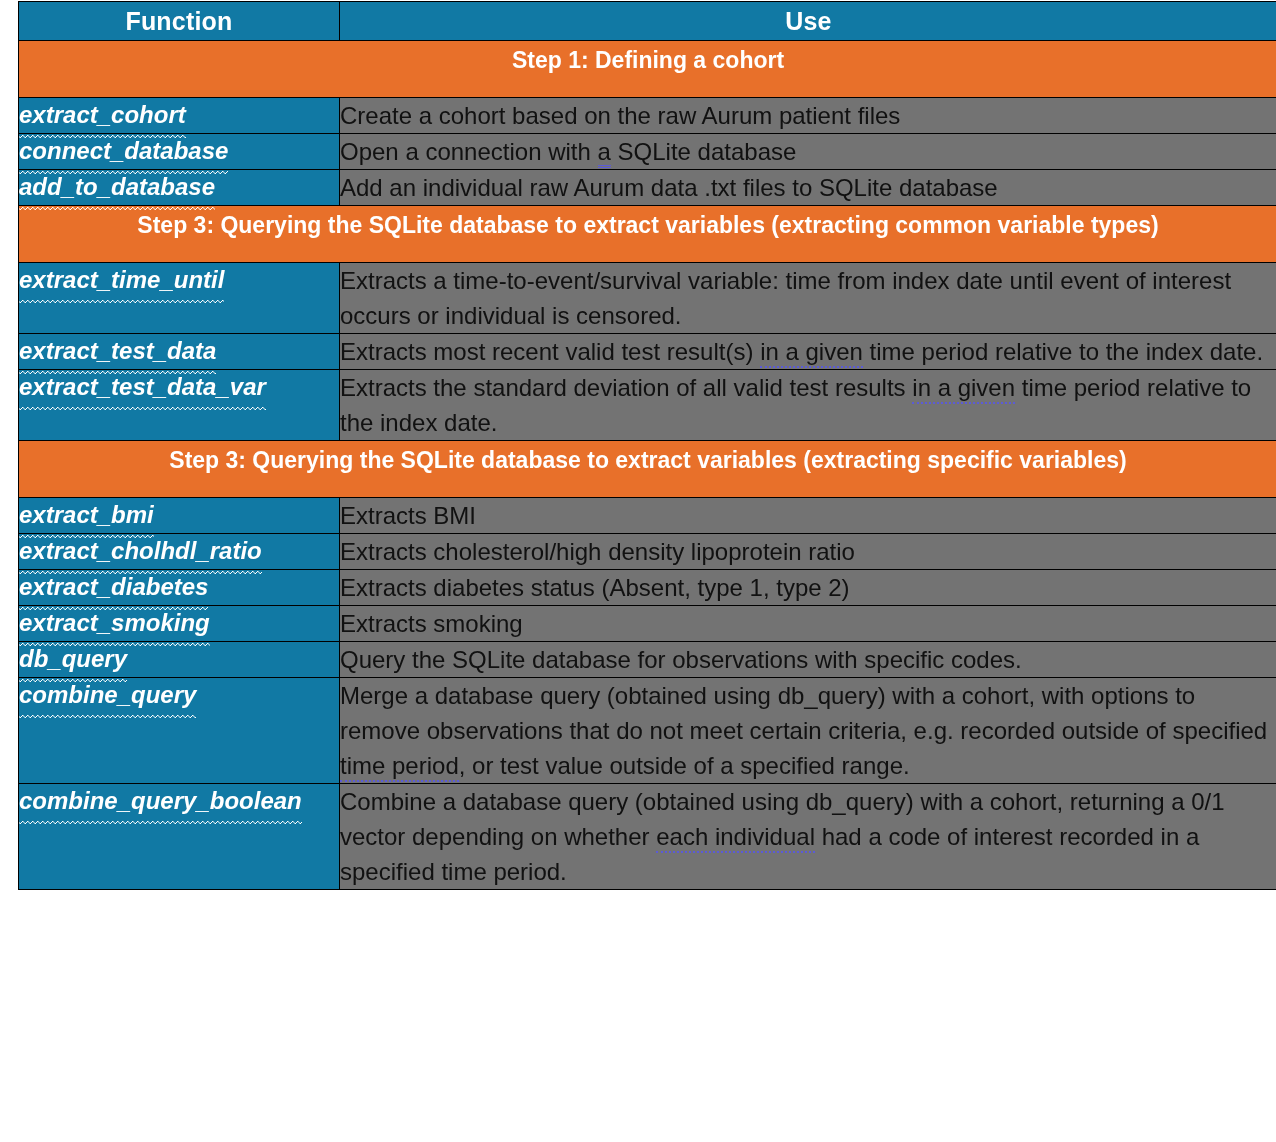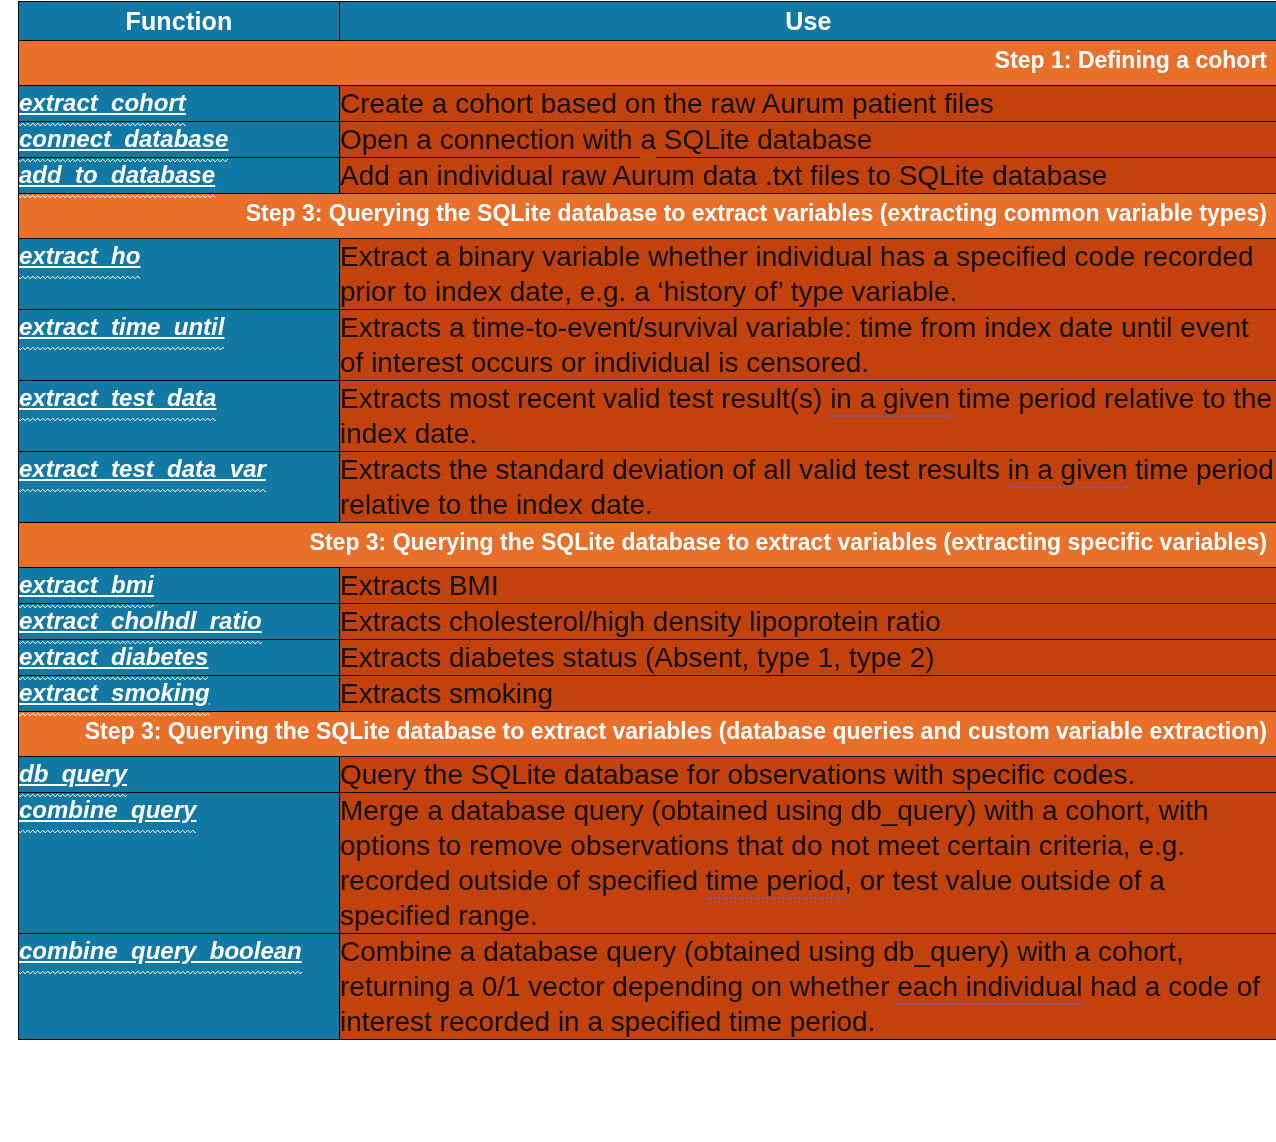--- a/index.html
+++ b/index.html
@@ -51,22 +51,22 @@
     letter-spacing: 0.2px;
   }
 
   
   tr.section-row td {
     background: #e8702a;
     color: #ffffff;
     font-weight: bold;
     font-size: 23px;
     line-height: 33px;
-    text-align: right;
-    padding: 3px 10px 8px 10px;
+    text-align: center;
+    padding: 3px 10px 20px 10px;
   }
   tr.section-row td .cursor-bar {
     display: inline-block;
     width: 0;
     border-left: 1px solid #2a6ea8;
     height: 23px;
     vertical-align: -4px;
     margin: 0 1px;
   }
 
@@ -74,37 +74,36 @@
   td.fn-cell {
     background: #1179a4;
     padding: 5px 0 5px 14px;
   }
   td.fn-cell .fn-name {
     color: #ffffff;
     font-weight: bold;
     font-style: italic;
     font-size: 24px;
     line-height: 33px;
-    text-decoration: underline;
     text-underline-offset: 2px;
     display: inline;
     background-image:
       linear-gradient(135deg, rgba(255,255,255,0) 45%, #ffffff 46%, #ffffff 54%, rgba(255,255,255,0) 55%),
       linear-gradient(45deg, rgba(255,255,255,0) 45%, #ffffff 46%, #ffffff 54%, rgba(255,255,255,0) 55%);
     background-repeat: repeat-x, repeat-x;
     background-size: 5px 3px, 5px 3px;
     background-position: 0 100%, 2.5px 100%;
     padding-bottom: 10px;
   }
 
   
   td.use-cell {
-    background: #c2410c;
+    background: #737373;
     color: #111111;
-    font-size: 28px;
+    font-size: 24px;
     line-height: 35px;
     padding: 4px 8px 6px 12px;
     font-weight: normal;
   }
 
   
   .sp {
     background-image:
       linear-gradient(135deg, rgba(210,30,30,0) 45%, #d21e1e 46%, #d21e1e 54%, rgba(210,30,30,0) 55%),
       linear-gradient(45deg, rgba(210,30,30,0) 45%, #d21e1e 46%, #d21e1e 54%, rgba(210,30,30,0) 55%);
@@ -152,24 +151,20 @@
           <td class="use-cell">Open a connection with <span class="gr2">a</span> SQLite database</td>
         </tr>
         <tr>
           <td class="fn-cell"><span class="fn-name">add_to_database</span></td>
           <td class="use-cell">Add an individual raw <span class="sp">Aurum</span> data .txt files to SQLite database</td>
         </tr>
         <tr class="section-row">
           <td colspan="2">Step 3: Querying the SQLite database to extract variables (extracting common variable types)</td>
         </tr>
         <tr>
-          <td class="fn-cell"><span class="fn-name">extract_ho</span></td>
-          <td class="use-cell">Extract a binary variable whether individual has a specified code recorded prior to index date, e.g. a ‘history of’ type variable.</td>
-        </tr>
-        <tr>
           <td class="fn-cell"><span class="fn-name">extract_time_until</span></td>
           <td class="use-cell">Extracts a time-to-event/survival variable: time from index date until event of interest occurs or individual is censored.</td>
         </tr>
         <tr>
           <td class="fn-cell"><span class="fn-name">extract_test_data</span></td>
           <td class="use-cell">Extracts most recent valid test result(s) <span class="gr">in a given</span> time period relative to the index date.</td>
         </tr>
         <tr>
           <td class="fn-cell"><span class="fn-name">extract_test_data_var</span></td>
           <td class="use-cell">Extracts the standard deviation of all valid test results <span class="gr">in a given</span> time period relative to the index date.</td>
@@ -185,23 +180,20 @@
           <td class="fn-cell"><span class="fn-name">extract_cholhdl_ratio</span></td>
           <td class="use-cell">Extracts cholesterol/high density lipoprotein ratio</td>
         </tr>
         <tr>
           <td class="fn-cell"><span class="fn-name">extract_diabetes</span></td>
           <td class="use-cell">Extracts diabetes status (Absent, type 1, type 2)</td>
         </tr>
         <tr>
           <td class="fn-cell"><span class="fn-name">extract_smoking</span></td>
           <td class="use-cell">Extracts smoking</td>
-        </tr>
-        <tr class="section-row">
-          <td colspan="2">Step 3: Querying the SQLite database to extract variables (database queries and custom variable extraction)</td>
         </tr>
         <tr>
           <td class="fn-cell"><span class="fn-name">db_query</span></td>
           <td class="use-cell">Query the SQLite database for observations with specific codes.</td>
         </tr>
         <tr>
           <td class="fn-cell"><span class="fn-name">combine_query</span></td>
           <td class="use-cell">Merge a database query (obtained using <span class="sp">db_query</span>) with a cohort, with options to remove observations that do not meet certain criteria, e.g. recorded outside of specified <span class="gr">time period</span>, or test value outside of a specified range.</td>
         </tr>
         <tr>

